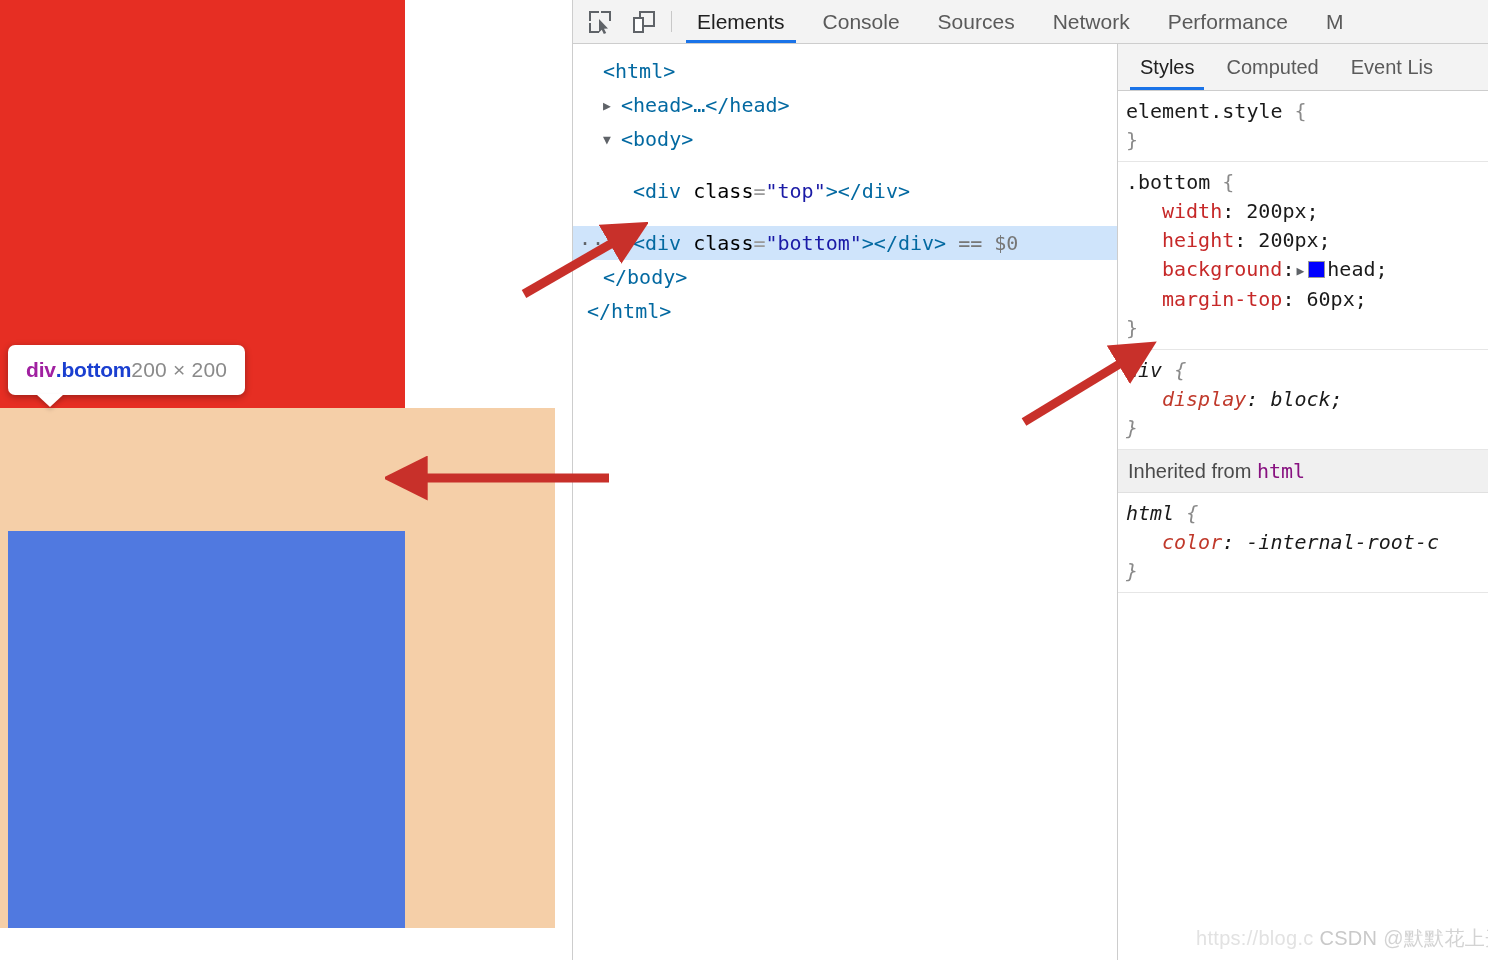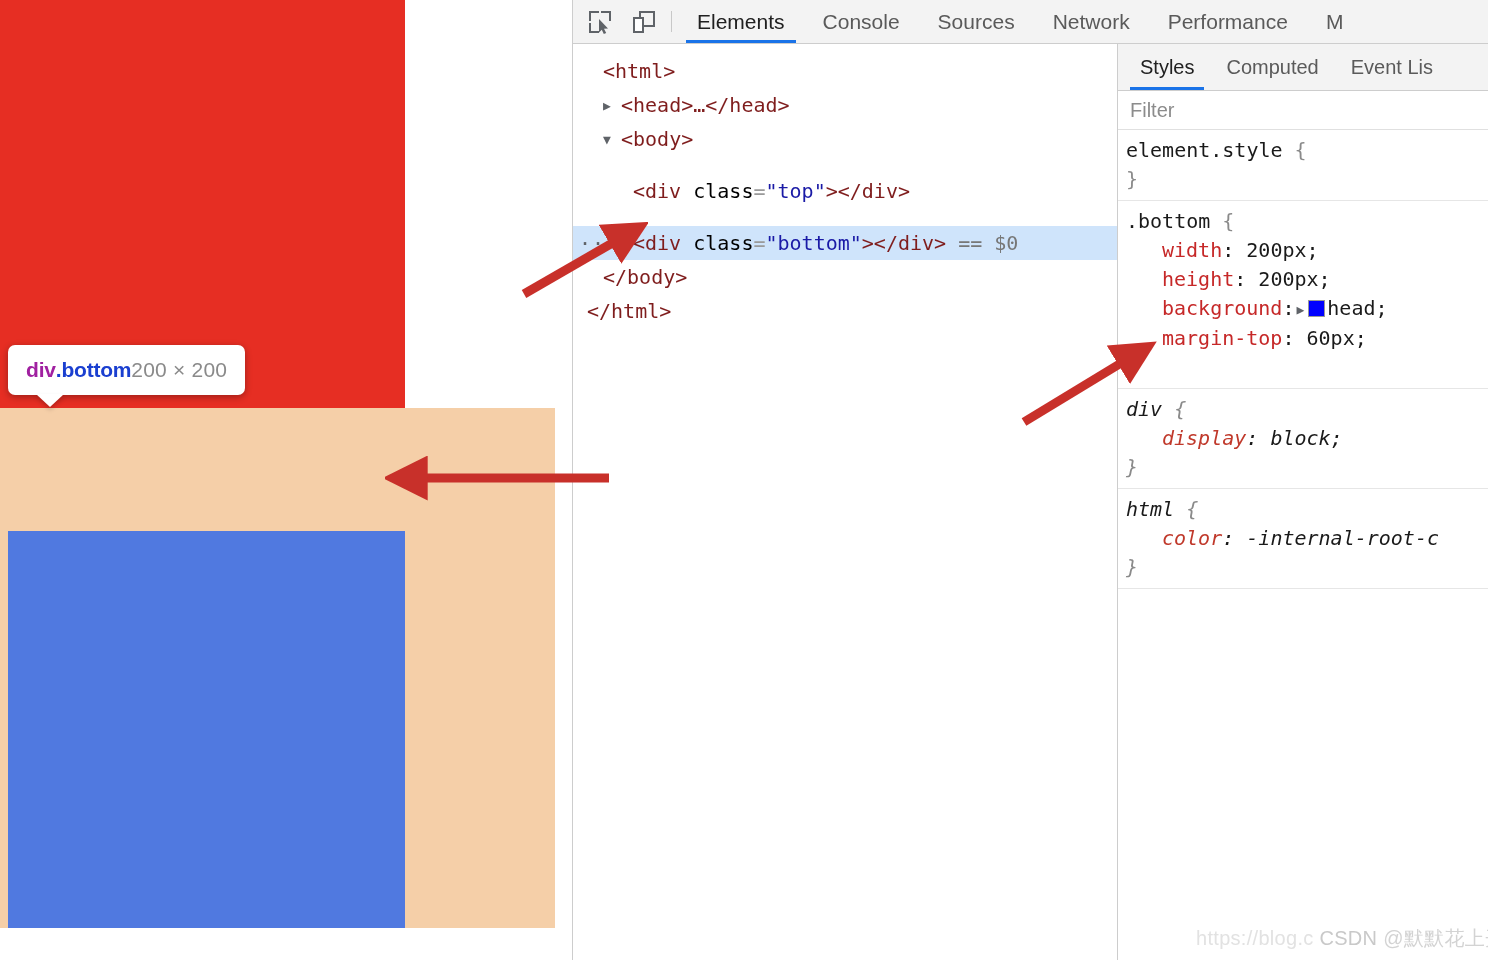--- a/index.html
+++ b/index.html
@@ -149,21 +149,21 @@
 
   .twisty {
     display: inline-block;
     width: 18px;
     color: #5f6368;
     font-size: 13px;
     flex: 0 0 auto;
   }
 
   .tok-doctype { color: #a8a8a8; }
-  .tok-tag  { color: #7f1d1d; }
+  .tok-tag  { color: #0369a1; }
   .tok-attr { color: #000000; }
   .tok-val  { color: #1a1aa6; }
   .tok-gray { color: #9a9a9a; }
   .tok-dollar { color: #777777; }
 
   .row-dots {
     position: absolute;
     left: 6px;
     font-size: 20px;
     color: #5f6368;
@@ -378,23 +378,20 @@
       </div>
 
       <div class="styles-pane">
 
         <div class="styles-tabs">
           <div class="st-tab active">Styles</div>
           <div class="st-tab">Computed</div>
           <div class="st-tab">Event Lis</div>
         </div>
 
-        <div class="filter-bar">
-          <input class="filter-input" type="text" placeholder="Filter" style="">
-        </div>
 
         <div class="rule-block">
           <span class="sel">element.style</span><span class="brace"> {</span><br>
           <span class="brace">}</span>
         </div>
 
         <div class="rule-block">
           <span class="sel">.bottom</span><span class="brace"> {</span><br>
           <span class="prop">width</span><span class="val">: </span><span class="val">200px;</span><br>
           <span class="prop">height</span><span class="val">: </span><span class="val">200px;</span><br>
@@ -402,20 +399,24 @@
           <span class="prop">margin-top</span><span class="val">: </span><span class="val">60px;</span><br>
           <span class="brace">}</span>
         </div>
 
         <div class="rule-block ua">
           <span class="sel">div</span><span class="brace"> {</span><br>
           <span class="prop">display</span><span class="val">: </span><span class="val">block;</span><br>
           <span class="brace">}</span>
         </div>
 
+        <div class="inherit-header">
+          <span>Inherited from</span>
+          <span class="mono">html</span>
+        </div>
 
         <div class="rule-block ua">
           <span class="sel">html</span><span class="brace"> {</span><br>
           <span class="prop">color</span><span class="val">: </span><span class="val">-internal-root-c</span><br>
           <span class="brace">}</span>
         </div>
 
       </div>
     </div>
   </div>

